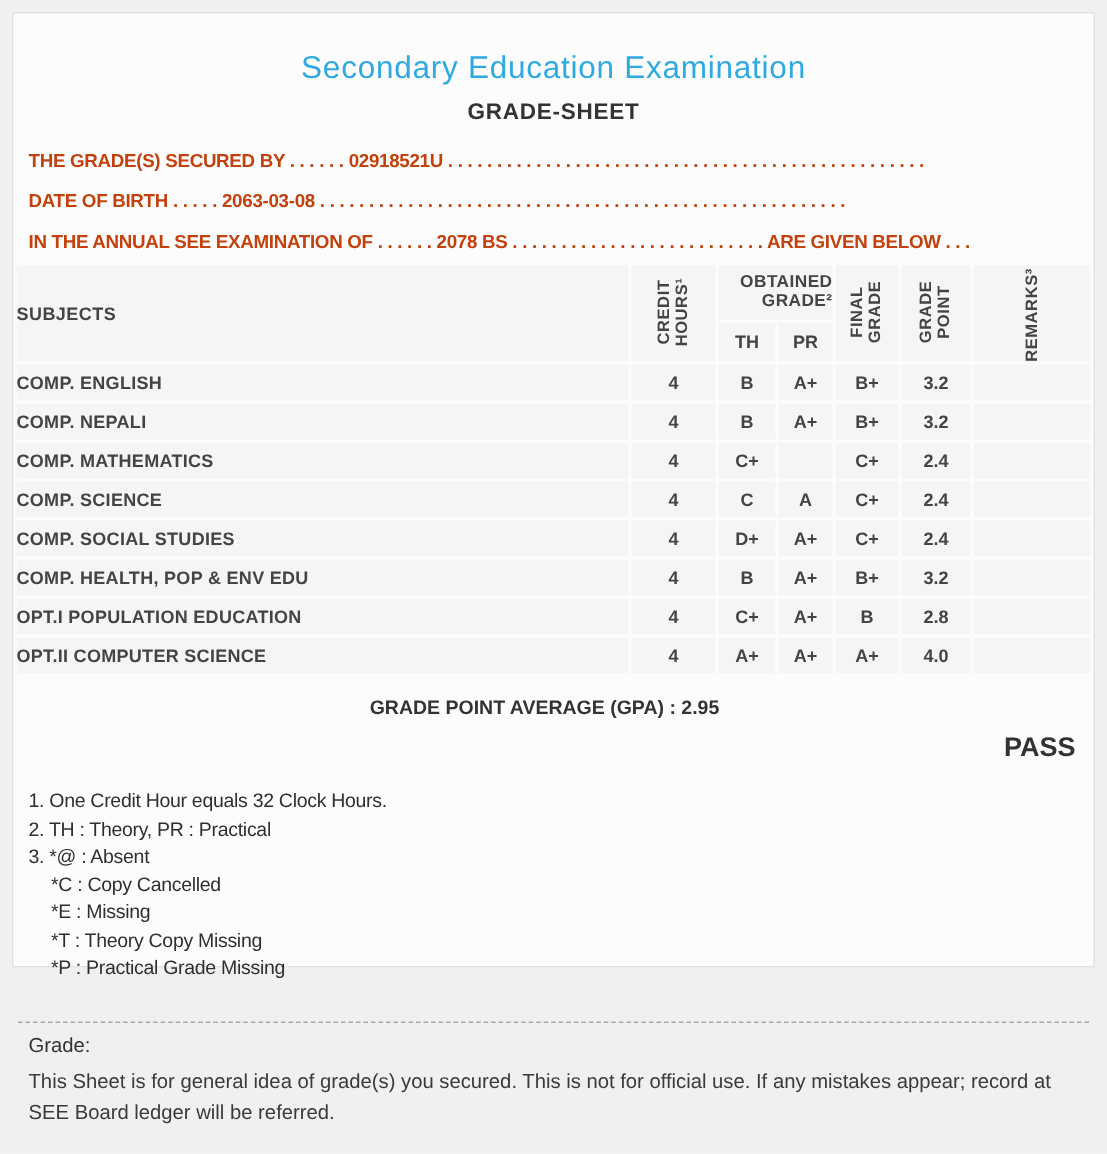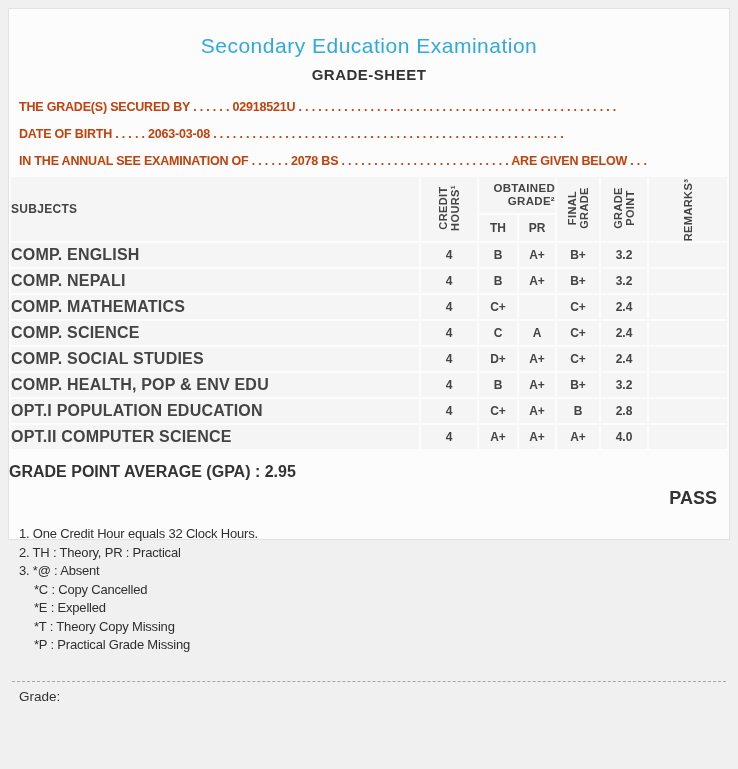--- a/index.html
+++ b/index.html
@@ -9,21 +9,21 @@
     height: 769px;
     background: #f0f0f0;
     font-family: "Liberation Sans", "DejaVu Sans", sans-serif;
     overflow: hidden;
   }
   .card {
     position: absolute;
     left: 8px;
     top: 8px;
     width: 722px;
-    height: 532px;
+    height: 637px;
     box-sizing: border-box;
     background: #fcfcfc;
     border: 1px solid #e2e2e2;
   }
   .title {
     margin-top: 25px;
     text-align: center;
     font-size: 21px;
     line-height: 24px;
     color: #2fa9e0;
@@ -92,34 +92,34 @@
     transform: rotate(-90deg);
     white-space: pre-line;
     font-size: 11px;
     line-height: 12px;
     letter-spacing: 0.4px;
   }
   tbody tr { height: 24px; }
   td.subject {
     text-align: left;
     padding-left: 9px;
-    font-size: 16px;
+    font-size: 12px;
     letter-spacing: 0.2px;
     vertical-align: middle;
   }
   td.val {
     text-align: center;
     font-size: 12px;
     vertical-align: middle;
   }
   .summary { margin-top: 13px; }
   .gpa-line {
-    text-align: left;
+    text-align: center;
     padding-right: 12px;
-    font-size: 16px;
+    font-size: 13px;
     font-weight: 700;
     color: #333333;
     line-height: 16px;
   }
   .result-line {
     margin-top: 10px;
     text-align: right;
     padding-right: 12px;
     font-size: 18px;
     font-weight: 700;
@@ -273,21 +273,22 @@
   <div class="summary">
     <div class="gpa-line">GRADE POINT AVERAGE (GPA) : 2.95</div>
     <div class="result-line">PASS</div>
   </div>
 
   <div class="footnotes">
       <div class="footnote">1. One Credit Hour equals 32 Clock Hours.</div>
       <div class="footnote">2. TH : Theory, PR : Practical</div>
       <div class="footnote">3. *@ : Absent</div>
       <div class="footnote indented">*C : Copy Cancelled</div>
-      <div class="footnote indented">*E : Expelled</div>
+      <div class="footnote indented">*E : Missing</div>
       <div class="footnote indented">*T : Theory Copy Missing</div>
       <div class="footnote indented">*P : Practical Grade Missing</div>
     </div>
 
   <div class="divider"></div>
   <div class="note-label">Grade:</div>
+  <div class="note-text">This Sheet is for general idea of grade(s) you secured. This is not for official use. If any mistakes appear; record at SEE Board ledger will be referred.</div>
 
 </div>
 
 </body></html>

